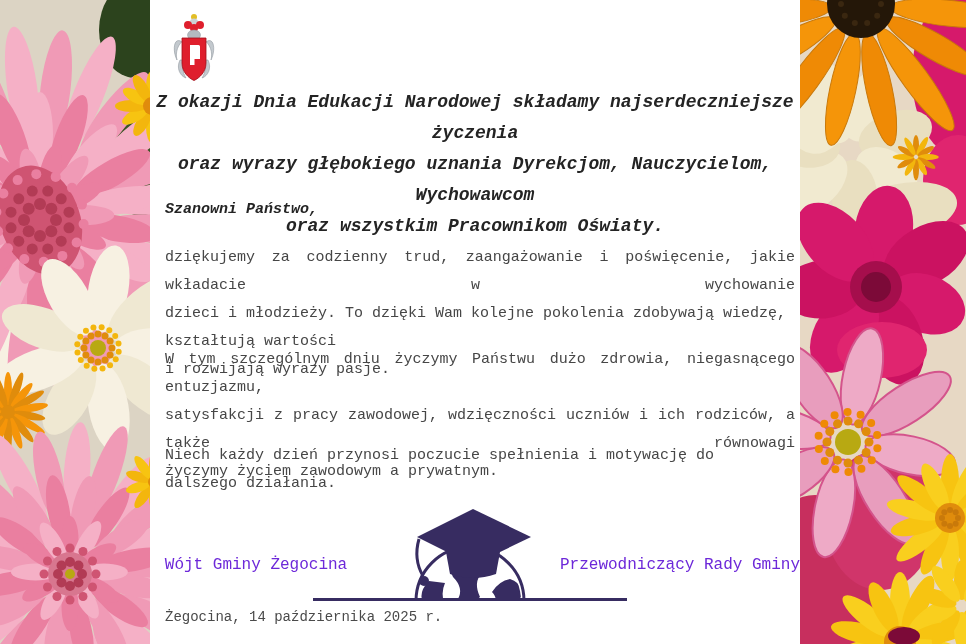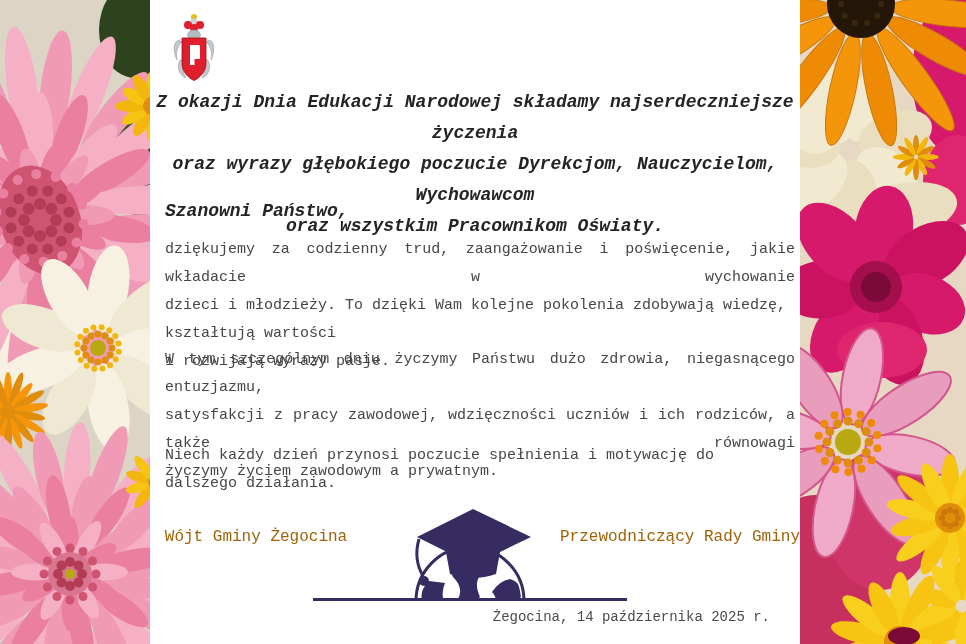--- a/index.html
+++ b/index.html
@@ -7,29 +7,29 @@
           font-family:Liberation Mono, monospace;}
   .floral{position:absolute;top:0;height:644px;overflow:hidden;}
   .floral.left{left:0;width:150px;}
   .floral.right{left:800px;width:166px;}
   .floral svg{display:block;}
   .panel{position:absolute;left:150px;top:0;width:650px;height:644px;background:#ffffff;}
   .herb{position:absolute;left:22px;top:12px;width:44px;height:80px;}
   .heading{position:absolute;left:0;top:87px;width:650px;text-align:center;
            font-style:italic;font-weight:600;font-size:18px;line-height:31px;color:var(--ink);}
   .salutation{position:absolute;left:15px;top:201px;width:630px;
-              font-style:italic;font-weight:700;font-size:18px;color:var(--ink);}
+              font-style:italic;font-weight:700;font-size:15px;color:var(--ink);}
   .para{position:absolute;left:15px;width:630px;color:var(--body);font-size:15px;line-height:28px;}
   .para .jline{text-align:justify;text-align-last:justify;text-justify:inter-word;}
-  .p1{top:236px;} .p2{top:346px;} .p3{top:442px;}
-  .sig{position:absolute;top:527px;text-align:center;font-size:16px;line-height:21px;color:#a16207;}
+  .p1{top:244px;} .p2{top:346px;} .p3{top:442px;}
+  .sig{position:absolute;top:555px;text-align:center;font-size:16px;line-height:21px;color:#6d28d9;}
   .sig.left-sig{left:6px;width:200px;}
   .sig.right-sig{left:408px;width:244px;}
   .logo{position:absolute;left:163px;top:497px;width:330px;height:112px;}
-  .dateline{position:absolute;left:15px;top:609px;width:605px;text-align:right;
+  .dateline{position:absolute;left:15px;top:609px;width:605px;text-align:left;
             font-size:14px;color:#4a4a4a;}
 </style>
 </head>
 <body>
 
 <div class="canvas">
 
   <div class="floral left">
     <svg id="fl-left" viewBox="0 0 150 644" width="150" height="644">
         <rect width="150" height="644" fill="#dcd4c4"></rect>
@@ -296,21 +296,21 @@
       <path d="M8,48 C4,56 8,64 14,66 C10,60 10,52 14,48 Z" fill="#c3c9ce" stroke="#949ba1" stroke-width="0.6"></path>
       <path d="M34,30 C42,24 44,38 39,48 C41,40 38,32 32,28 Z" fill="#c3c9ce" stroke="#949ba1" stroke-width="0.6"></path>
       <path d="M36,48 C40,56 36,64 30,66 C34,60 34,52 30,48 Z" fill="#c3c9ce" stroke="#949ba1" stroke-width="0.6"></path>
       <ellipse cx="22" cy="23" rx="6.5" ry="5" fill="#b3bac0" stroke="#8d949b" stroke-width="0.5"></ellipse>
       <path d="M10,26 h24 v25 c0,9 -6.5,15 -12,17.5 C16.5,66 10,60 10,51 Z" fill="var(--red)" stroke="#9e0f1a" stroke-width="0.8"></path>
       <path d="M18,33 h8.5 a1.5,1.5 0 0 1 1.5,1.5 V47 h-5.5 v6 H18 Z" fill="#ffffff"></path>
     </svg>
 
     <div class="heading">
       <div>Z okazji Dnia Edukacji Narodowej składamy najserdeczniejsze życzenia</div>
-      <div>oraz wyrazy głębokiego poczucie Dyrekcjom, Nauczycielom, Wychowawcom</div>
+      <div>oraz wyrazy głębokiego uznania Dyrekcjom, Nauczycielom, Wychowawcom</div>
       <div>oraz wszystkim Pracownikom Oświaty.</div>
     </div>
 
     <div class="salutation">Szanowni Państwo,</div>
 
     <div class="para p1">
       <div class="jline">dziękujemy za codzienny trud, zaangażowanie i poświęcenie, jakie wkładacie w wychowanie</div>
       <div>dzieci i młodzieży. To dzięki Wam kolejne pokolenia zdobywają wiedzę, kształtują wartości</div>
       <div>i rozwijają wyrazy pasje.</div>
     </div>

